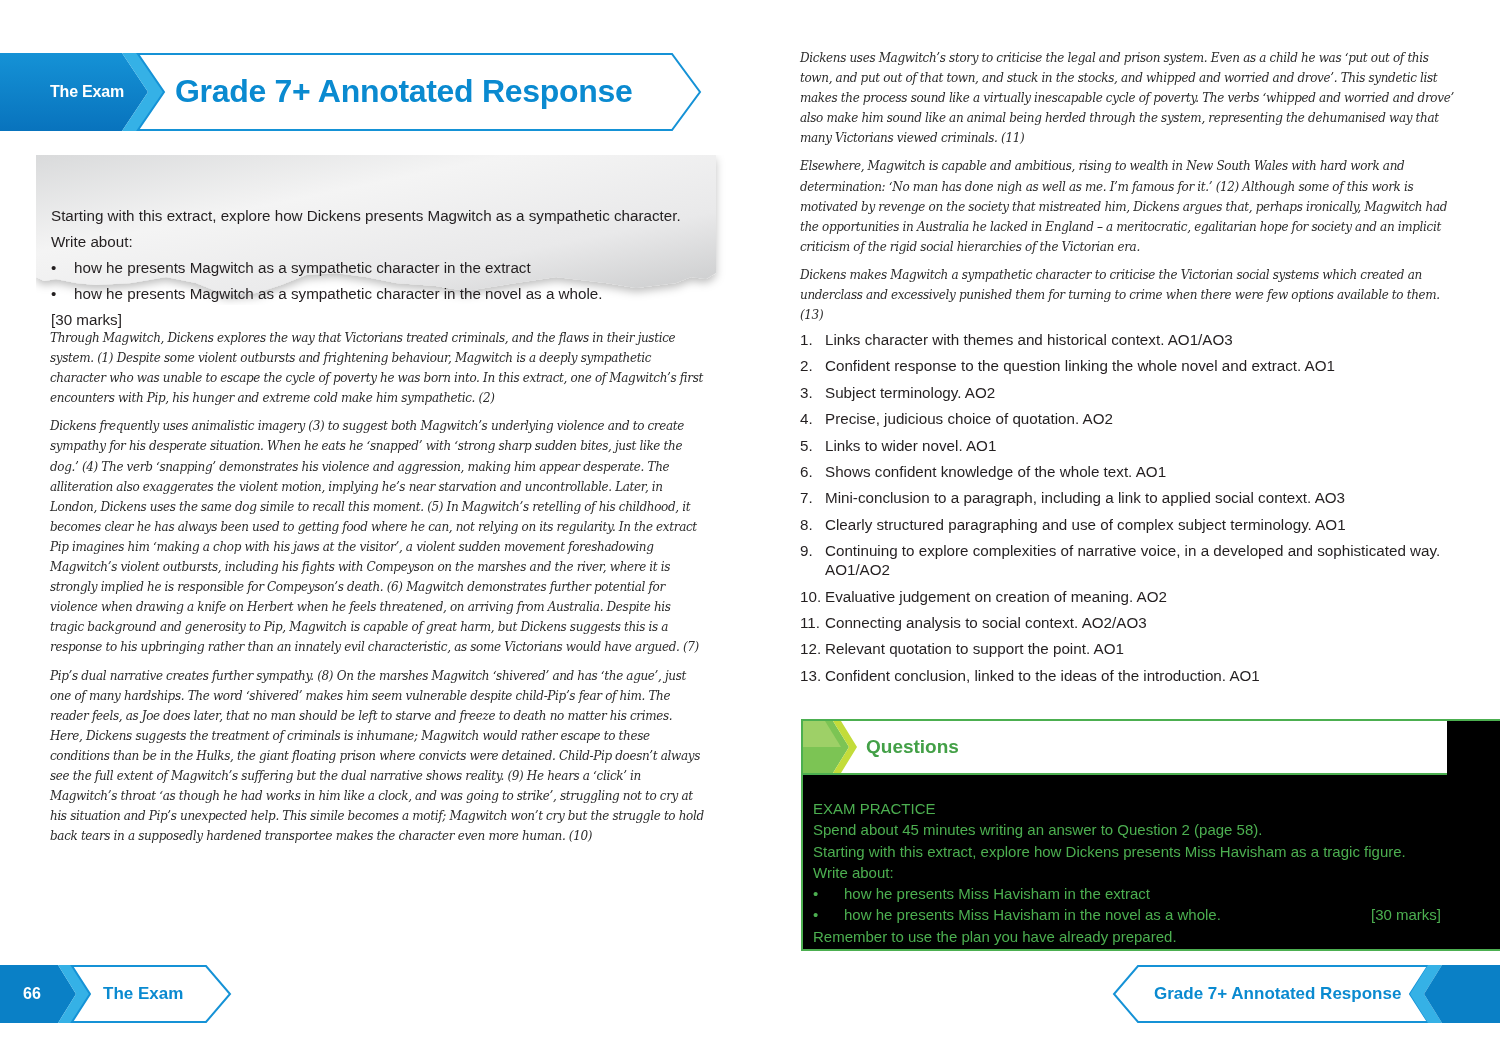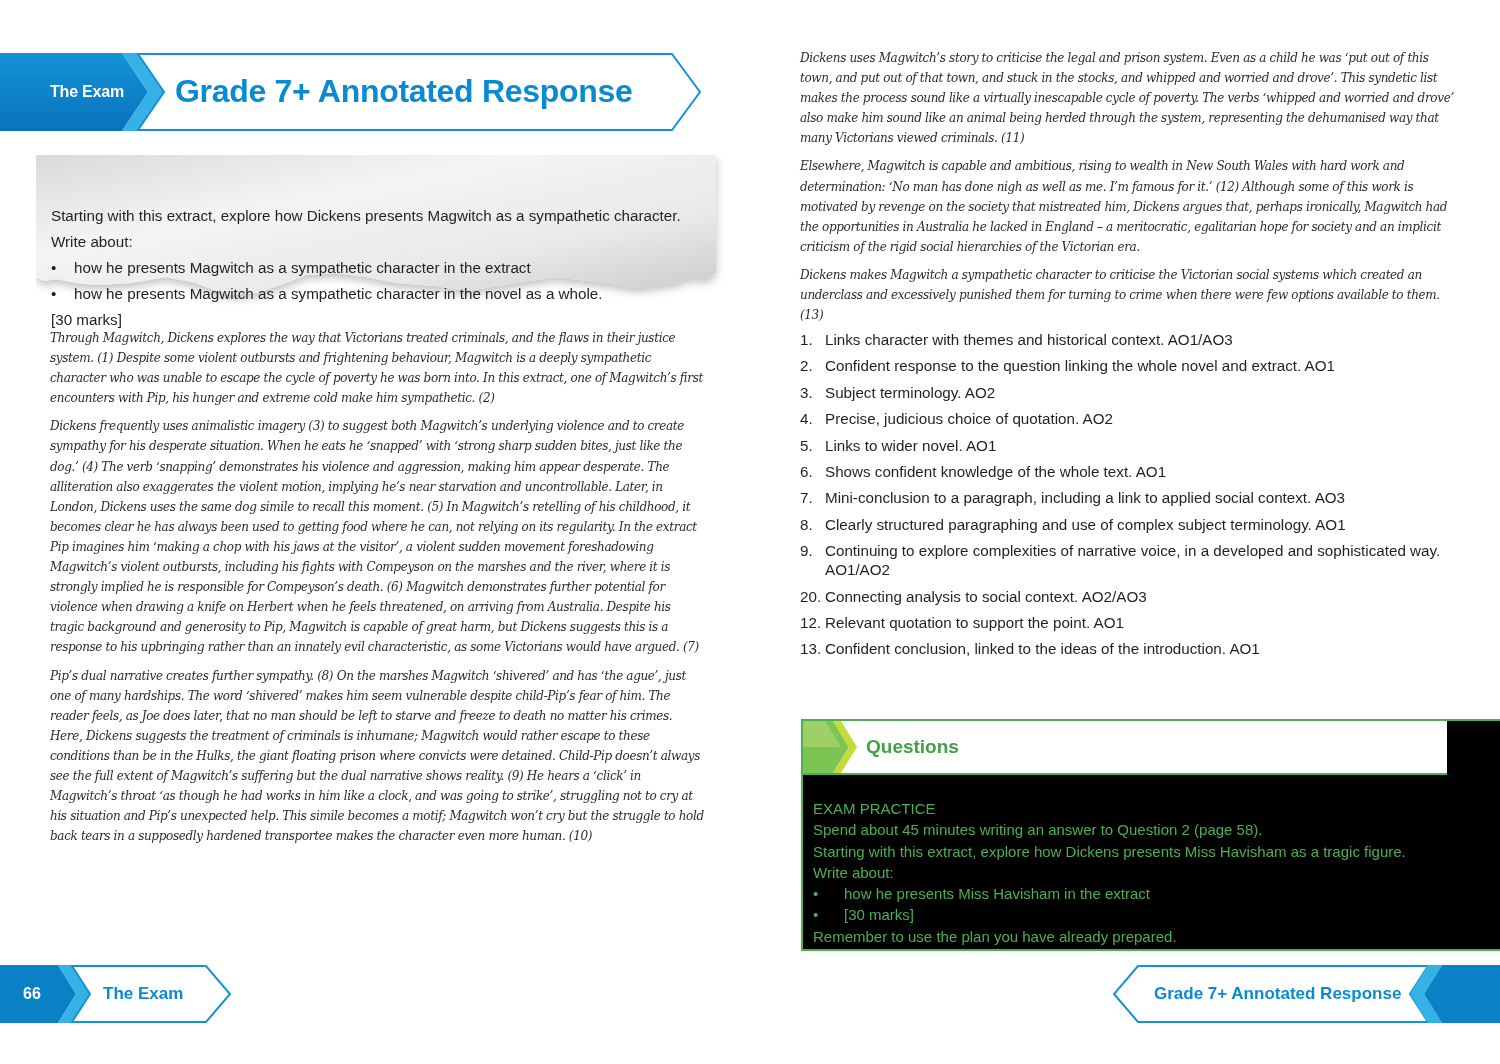--- a/index.html
+++ b/index.html
@@ -163,21 +163,25 @@
       </li>
     <li>
         <span class="num">8.</span>
         <span>Clearly structured paragraphing and use of complex subject terminology. AO1</span>
       </li>
     <li>
         <span class="num">9.</span>
         <span>Continuing to explore complexities of narrative voice, in a developed and sophisticated way. AO1/AO2</span>
       </li>
     <li>
-        <span class="num">20.</span>
+        <span class="num">10.</span>
+        <span>Evaluative judgement on creation of meaning. AO2</span>
+      </li>
+    <li>
+        <span class="num">11.</span>
         <span>Connecting analysis to social context. AO2/AO3</span>
       </li>
     <li>
         <span class="num">12.</span>
         <span>Relevant quotation to support the point. AO1</span>
       </li>
     <li>
         <span class="num">13.</span>
         <span>Confident conclusion, linked to the ideas of the introduction. AO1</span>
       </li>
@@ -196,20 +200,21 @@
       <div>EXAM PRACTICE</div>
       <div>Spend about 45 minutes writing an answer to Question 2 (page 58).</div>
       <div>Starting with this extract, explore how Dickens presents Miss Havisham as a tragic figure.</div>
       <div>Write about:</div>
       <div class="qb-bullet">
         <span class="dot">•</span>
         <span class="grow">how he presents Miss Havisham in the extract</span>
       </div>
       <div class="qb-bullet">
         <span class="dot">•</span>
+        <span class="grow">how he presents Miss Havisham in the novel as a whole.</span>
         <span class="marks">[30 marks]</span>
       </div>
       <div>Remember to use the plan you have already prepared.</div>
     </div>
   </div>
 
   <div class="footer footer-right">
     <svg width="390" height="58" viewBox="0 0 390 58">
       <polygon points="28,1 318,1 300,29 318,57 28,57 4,29" fill="#ffffff" stroke="#1592d6" stroke-width="2"></polygon>
       <polygon points="318,0 332,0 314,29 332,58 318,58 300,29" fill="#35b1e6"></polygon>

